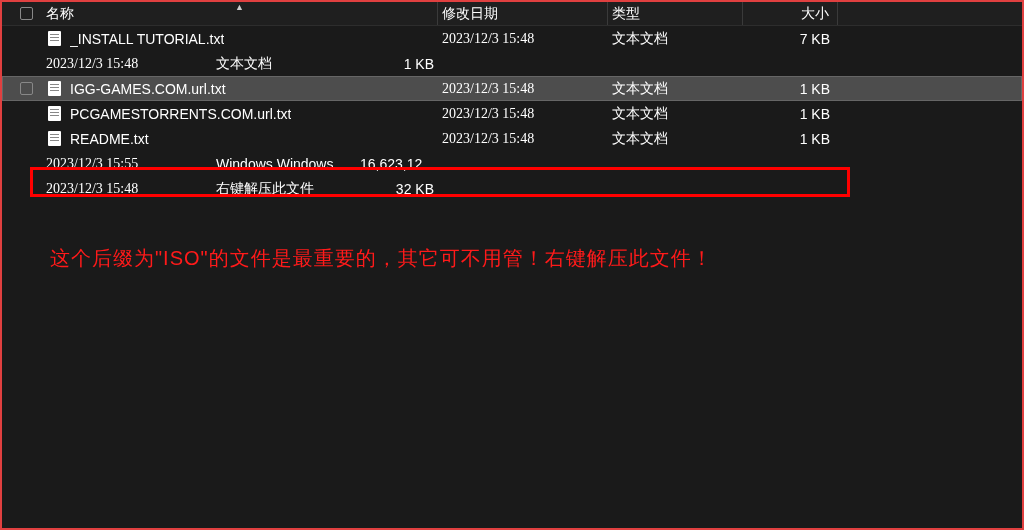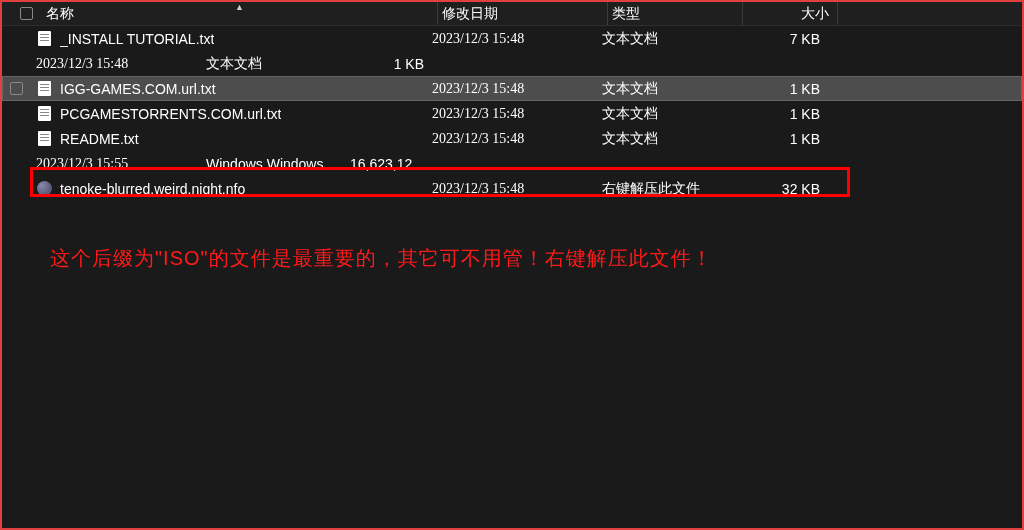--- a/index.html
+++ b/index.html
@@ -68,21 +68,21 @@
       color: #cccccc;
     }
 
     .file-list {
       padding-top: 0;
     }
     .file-row {
       display: flex;
       align-items: center;
       height: 25px;
-      padding-left: 8px;
+      padding-left: 18px;
       color: #ffffff;
     }
     .file-row .col { border: none; }
     .icon {
       width: 16px;
       height: 16px;
       margin-right: 8px;
       flex-shrink: 0;
       display: flex;
       align-items: center;
@@ -234,26 +234,20 @@
           <div class="checkbox" style="visibility: hidden;"></div>
         </div>
         <div class="col col-date">2023/12/3 15:55</div>
         <div class="col col-type">Windows.Windows</div>
         <div class="col col-size">16,623,12...</div>
       </div>
       <div class="file-row">
         <div class="checkbox-cell">
           <div class="checkbox" style="visibility: hidden;"></div>
         </div>
-        <div class="col col-name">
-          <div class="icon">
-            <div class="icon-nfo"></div>
-          </div>
-          <span class="name-text">tenoke-blurred.weird.night.nfo</span>
-        </div>
         <div class="col col-date">2023/12/3 15:48</div>
         <div class="col col-type">右键解压此文件</div>
         <div class="col col-size">32 KB</div>
       </div>
     </div>
 
   <div class="row-highlighted-box" style="left:28px;top:165px;width:820px;height:30px;"></div>
 
   <div class="annotation">这个后缀为"ISO"的文件是最重要的，其它可不用管！右键解压此文件！</div>
 

